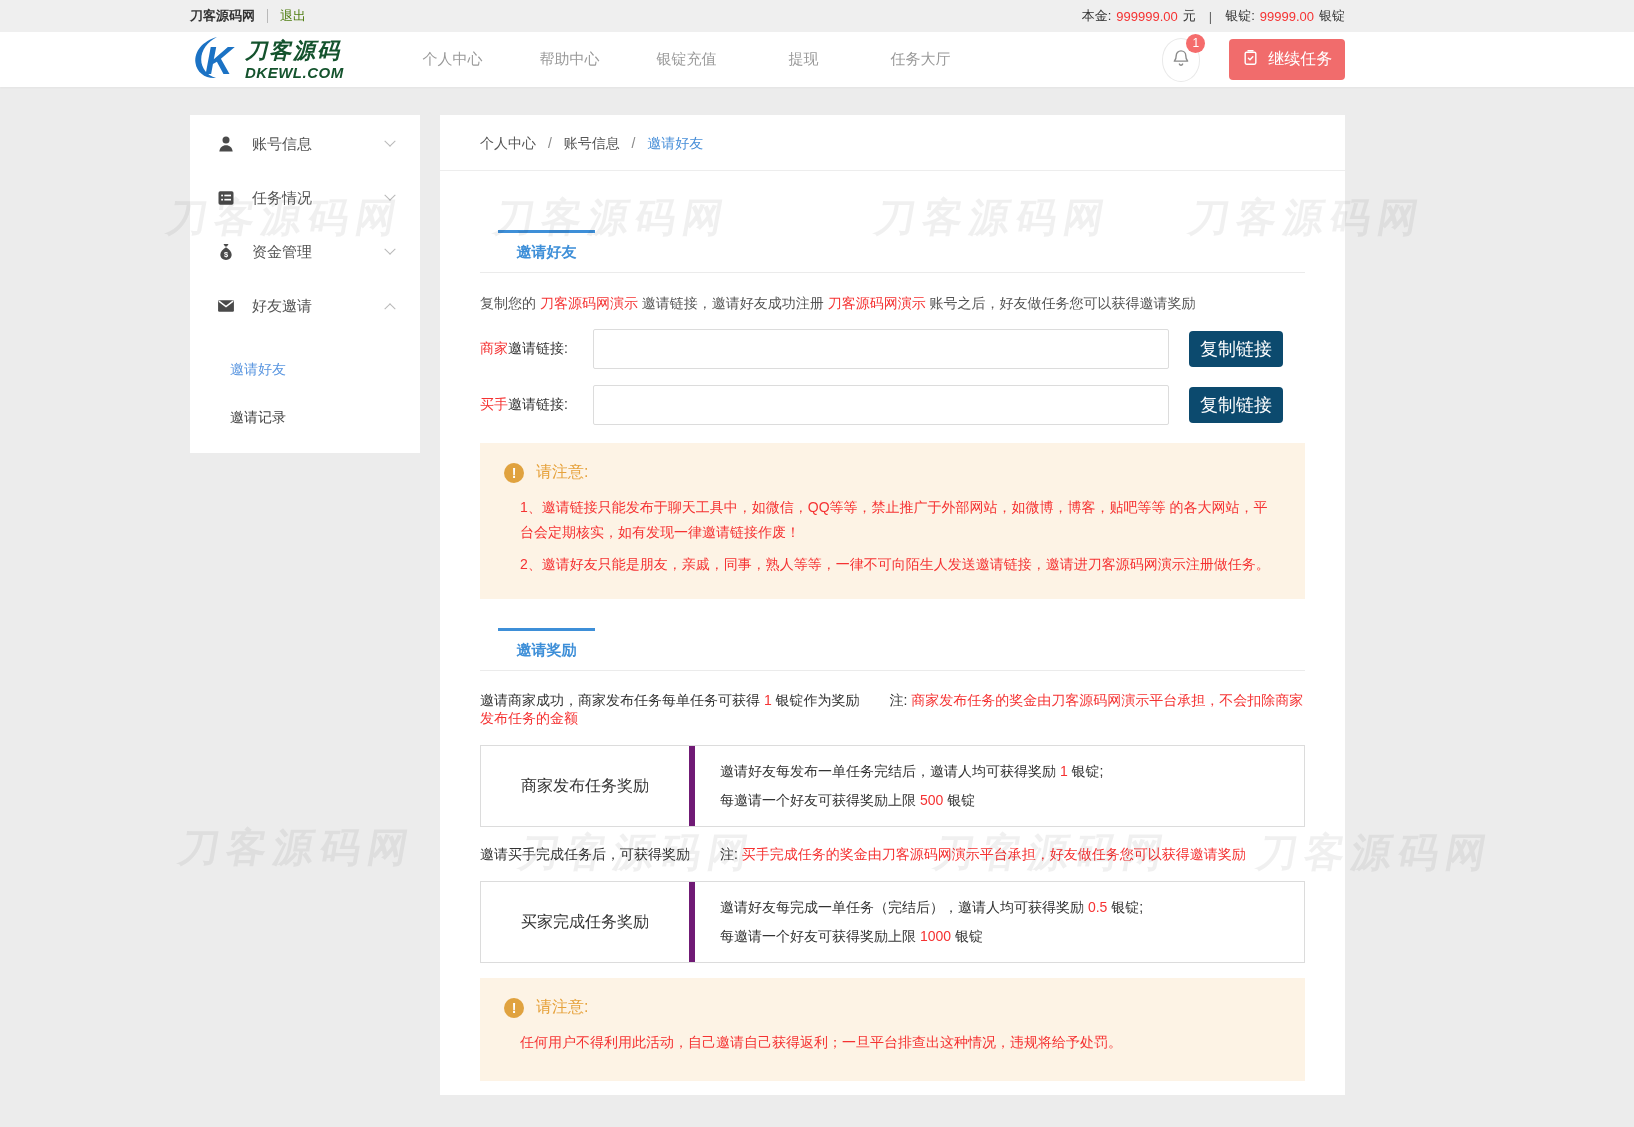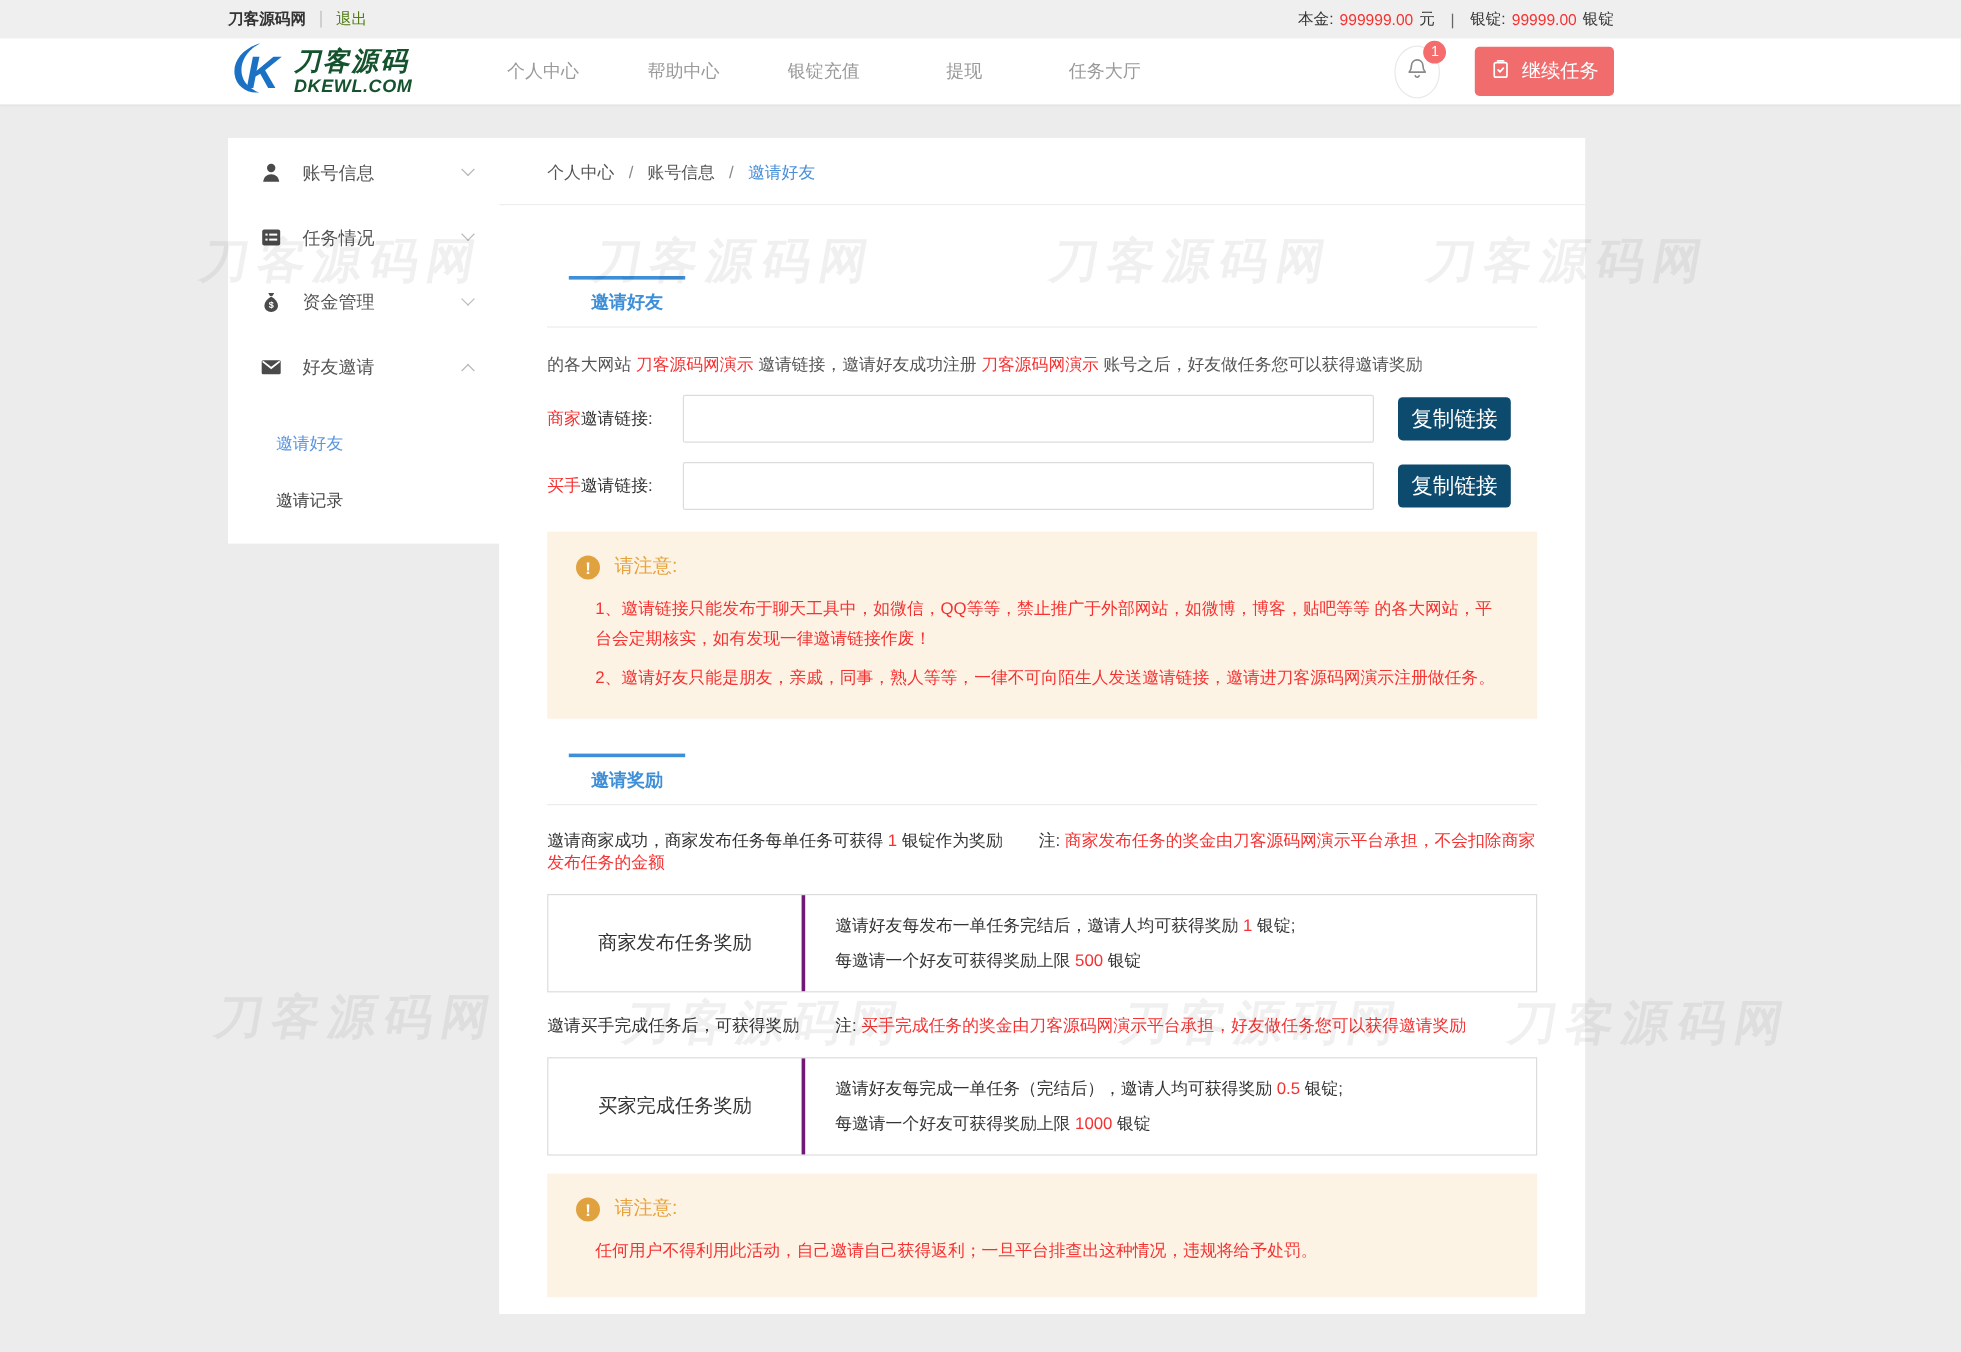--- a/index.html
+++ b/index.html
@@ -37,21 +37,21 @@
   .menu-ico { width:20px; height:20px; color:#4a4a4a; flex:none; }
   .menu-ico svg { display:block; }
   .menu-label { margin-left:16px; font-size:15px; color:#555; flex:1; }
   .chev { width:8px; height:8px; border-right:1.5px solid #b9b9b9; border-bottom:1.5px solid #b9b9b9; flex:none; }
   .chev.down { transform:rotate(45deg) translate(-2px,-2px); }
   .chev.up { transform:rotate(-135deg) translate(-2px,-2px); }
   .submenu { padding:12px 0 0; }
   .sub-item { height:48px; line-height:48px; padding-left:40px; font-size:14px; color:#444; cursor:pointer; }
   .sub-item.active { color:#5a96e0; }
 
-  .card { position:absolute; left:416px; top:28px; width:905px; height:980px; background:#fff; overflow:hidden; }
+  .card { position:absolute; left:440px; top:28px; width:905px; height:980px; background:#fff; overflow:hidden; }
   .bc { height:56px; line-height:56px; padding:0 40px; border-bottom:1px solid #ededed; font-size:14px; color:#555; }
   .bc-link { cursor:pointer; }
   .bc-sep { margin:0 8px; color:#888; }
   .bc-cur { color:#4a90d9; }
   .content { padding:0 40px; }
 
   .tabhead { margin-top:59px; }
   .tabhead.second { margin-top:29px; }
   .tab { display:inline-block; margin-left:18px; min-width:97px; border-top:3px solid #3e8fd8; padding-top:10px; text-align:center; font-size:15px; font-weight:bold; color:#3e8fd8; }
   .rule { border-bottom:1px solid #ebebeb; margin-top:10px; }
@@ -68,21 +68,21 @@
   .notice.last { margin-top:15px; padding-bottom:26px; }
   .notice-head { display:flex; align-items:center; }
   .notice-ico { width:20px; height:20px; border-radius:50%; background:#e0a23f; color:#fff; font-weight:bold; text-align:center; line-height:20px; font-size:14px; flex:none; }
   .notice-title { margin-left:12px; color:#e6a23c; font-size:16px; }
   .notice-body { margin-top:12px; padding-left:16px; font-size:14px; color:#f53232; line-height:25px; }
   .notice-body p { margin:7px 0 0; }
 
   .reward-intro { margin-top:21px; font-size:14px; color:#333; }
   .note-label { margin-left:30px; }
   .rtable { margin-top:17px; display:flex; border:1px solid #dcdcdc; }
-  .rtable-left { width:214px; border-right:3px solid #701a75; display:flex; align-items:center; justify-content:center; font-size:16px; color:#333; }
+  .rtable-left { width:214px; border-right:6px solid #701a75; display:flex; align-items:center; justify-content:center; font-size:16px; color:#333; }
   .rtable-right { flex:1; padding:8px 0 8px 25px; font-size:14px; color:#333; }
   .rtable-right p { margin:6px 0; line-height:23px; }
   .reward-intro.buyer { margin-top:19px; }
 
   
   .wm { position:absolute; z-index:5; font-size:40px; font-weight:bold; color:rgba(0,0,0,0.06); letter-spacing:7px; transform:skewX(-10deg); white-space:nowrap; pointer-events:none; }
 </style>
 </head>
 <body>
 
@@ -215,21 +215,21 @@
       </div>
 
       <div class="content">
 
         <div class="tabhead">
           <span class="tab">邀请好友</span>
           <div class="rule"></div>
         </div>
 
         <p class="intro">
-          <span>的各大网站 </span><span class="red">刀客源码网演示</span><span> 邀请链接，邀请好友成功注册 </span><span class="red">刀客源码网演示</span><span> 账号之后，好友做任务您可以获得邀请奖励</span>
+          <span>复制您的 </span><span class="red">刀客源码网演示</span><span> 邀请链接，邀请好友成功注册 </span><span class="red">刀客源码网演示</span><span> 账号之后，好友做任务您可以获得邀请奖励</span>
         </p>
 
         <div class="link-row">
           <span class="link-label"><span class="red">商家</span><span>邀请链接:</span></span>
           <input class="link-input" type="text" value="" style="">
           <button class="copy-btn">复制链接</button>
         </div>
 
         <div class="link-row">
           <span class="link-label"><span class="red">买手</span><span>邀请链接:</span></span>

